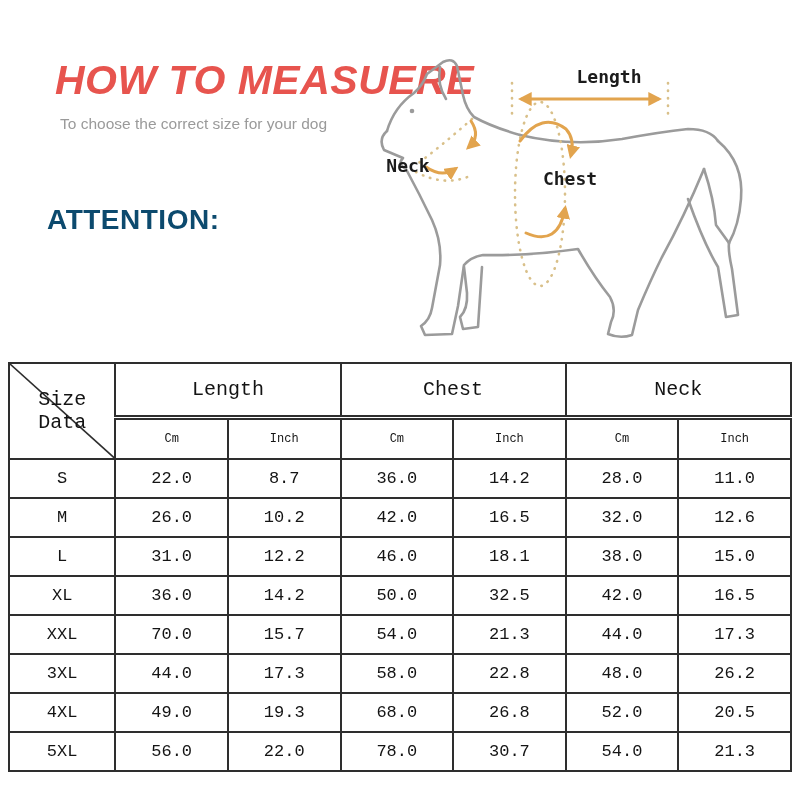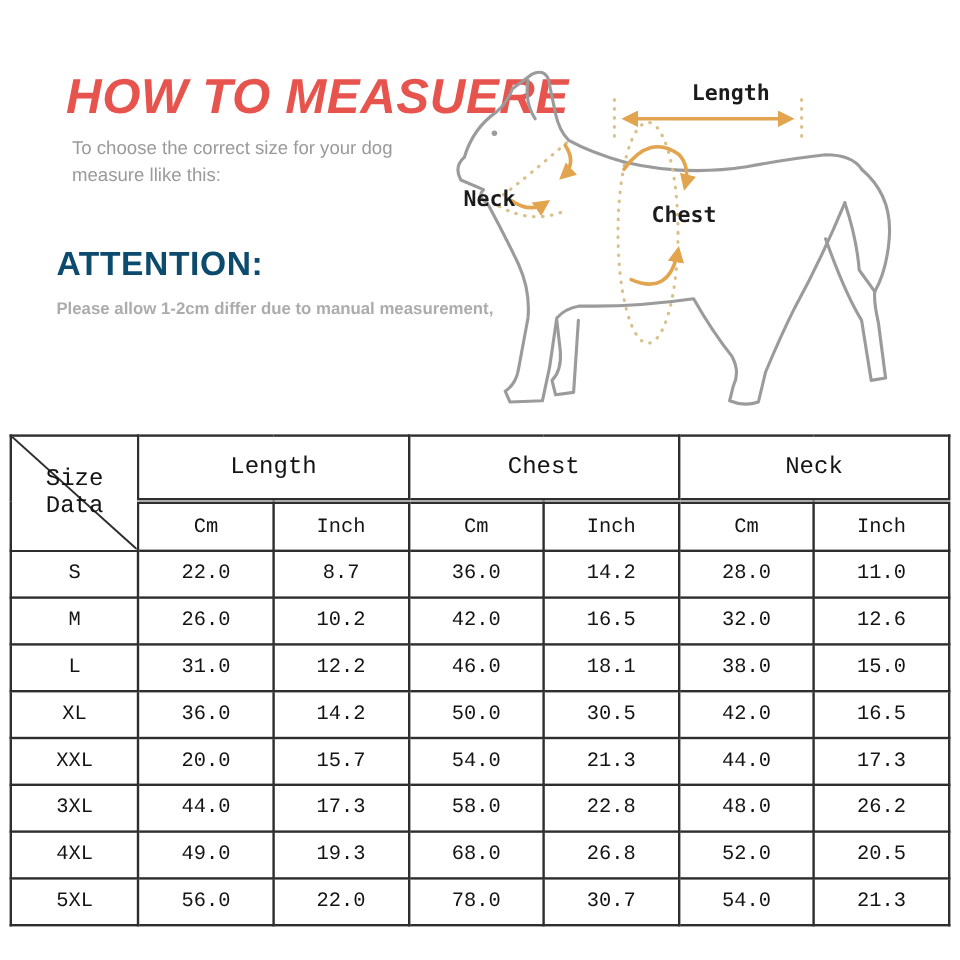--- a/index.html
+++ b/index.html
@@ -39,40 +39,38 @@
     width:100%;border-collapse:collapse;table-layout:fixed;
     font-family:"Liberation Mono", monospace;
   }
   table.size-chart td{
     border:2px solid #2e2e2e;text-align:center;vertical-align:middle;
     padding:0;color:#141414;background:#ffffff;
   }
   td.hdr{background:#fbe8d5;}
   tr.r-group td{height:51px;font-size:20px;}
   tr.r-group td.group-cell{border-bottom:5px double #2e2e2e;}
-  tr.r-unit td{height:38px;font-size:17px;margin-left:32px;}
+  tr.r-unit td{height:38px;font-size:12px;margin-left:32px;}
   tr.r-data td{height:37px;font-size:17px;}
   td.corner{position:relative;font-size:18px;margin-left:36px;}
   td.corner .diag{position:absolute;left:0;top:0;width:100%;height:100%;}
   td.corner .corner-text{position:relative;z-index:1;}
 </style>
 </head>
 <body>
 
 <div class="main-title">HOW TO MEASUERE</div>
 
 <div class="subtitle">
   <div>To choose the correct size for your dog</div>
-  <div>measure llike this:</div>
 </div>
 
 <div class="attention-title">ATTENTION:</div>
 
 <div class="attention-text">
-  <div>Please allow 1-2cm differ due to manual measurement,</div>
 </div>
 
 <svg class="dog-svg" viewBox="0 0 420 320" aria-hidden="true">
   <defs>
     <marker id="ah" viewBox="0 0 10 10" refX="7" refY="5" markerWidth="4.6" markerHeight="4.6" orient="auto-start-reverse">
       <path d="M0,0 L10,5 L0,10 z" fill="#e2a44e"></path>
     </marker>
   </defs>
 
   <g stroke="#9b9b9b" stroke-width="2.6" fill="none" stroke-linecap="round" stroke-linejoin="round">
@@ -172,27 +170,27 @@
         <td>46.0</td>
         <td>18.1</td>
         <td>38.0</td>
         <td>15.0</td>
       </tr>
       <tr class="r-data">
         <td>XL</td>
         <td>36.0</td>
         <td>14.2</td>
         <td>50.0</td>
-        <td>30.5</td>
+        <td>32.5</td>
         <td>42.0</td>
         <td>16.5</td>
       </tr>
       <tr class="r-data">
         <td>XXL</td>
-        <td>20.0</td>
+        <td>70.0</td>
         <td>15.7</td>
         <td>54.0</td>
         <td>21.3</td>
         <td>44.0</td>
         <td>17.3</td>
       </tr>
       <tr class="r-data">
         <td>3XL</td>
         <td>44.0</td>
         <td>17.3</td>

